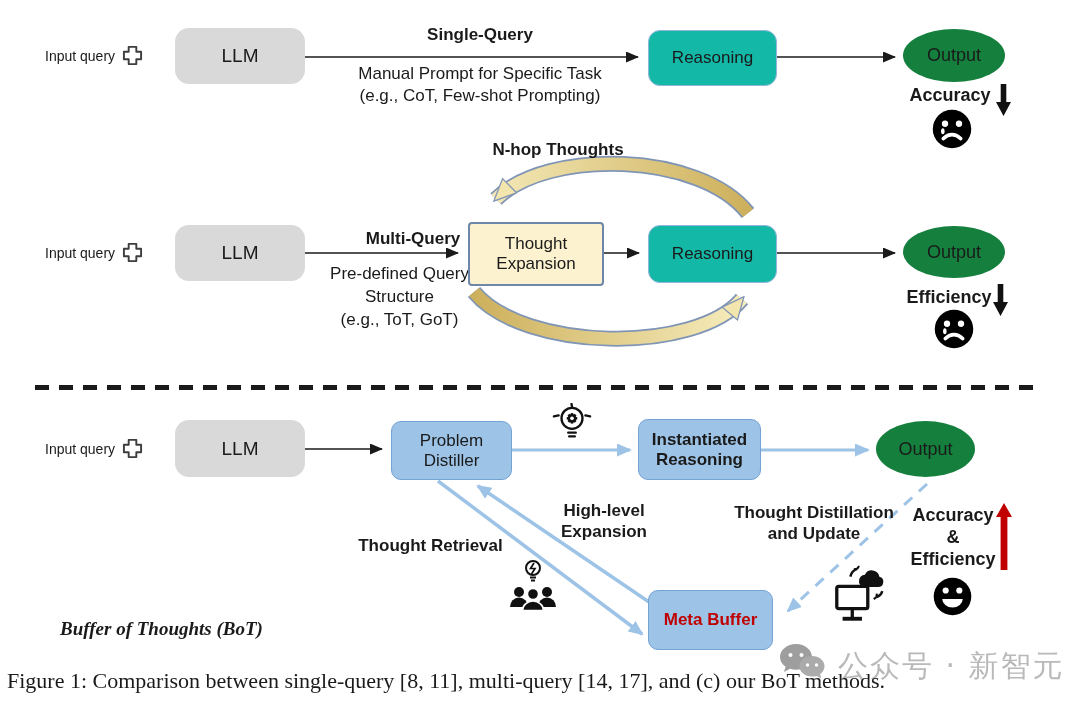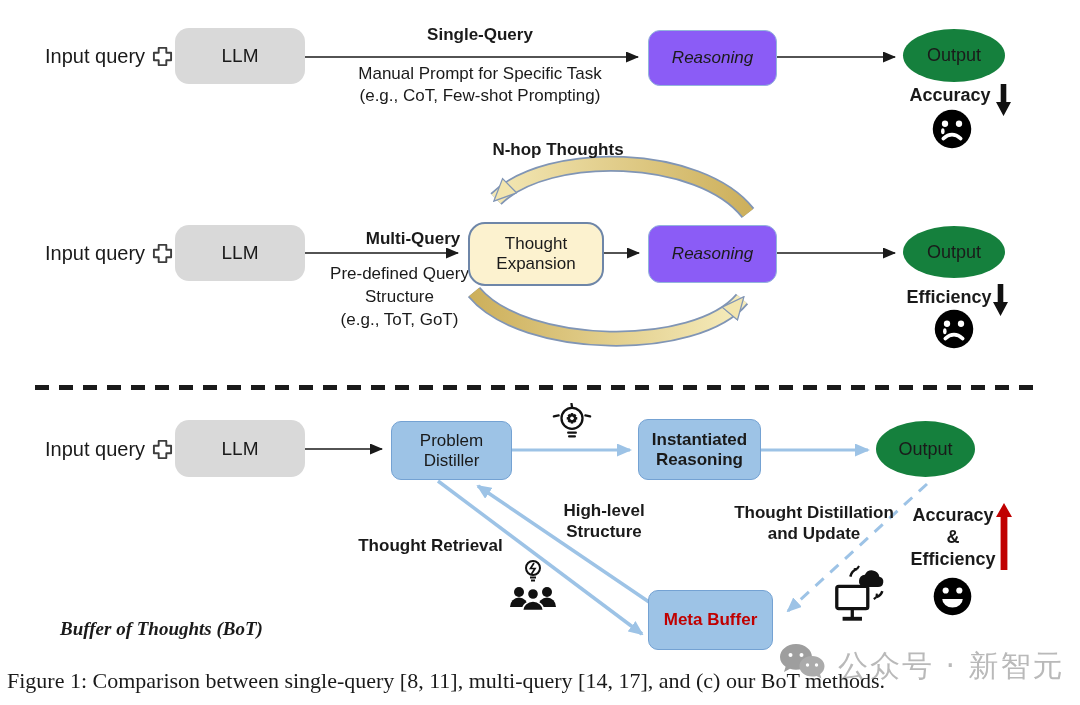--- a/index.html
+++ b/index.html
@@ -3,27 +3,27 @@
 <meta charset="utf-8">
 <style>
   html,body{margin:0;padding:0;background:#ffffff;}
   #stage{position:relative;width:1080px;height:705px;background:#ffffff;overflow:hidden;
          font-family:"Liberation Sans","DejaVu Sans",sans-serif;color:#1a1a1a;}
   .abs{position:absolute;}
   .box{position:absolute;display:flex;align-items:center;justify-content:center;
        text-align:center;font-size:17px;line-height:20px;border-radius:12px;}
   .grey{background:#D9D9D9;border-radius:14px;font-size:19px;align-items:center;}
   .yellow{background:#FCF2CF;border:2px solid #6E86A8;}
-  .yellow-light{background:#8b5cf6;border:1.5px solid #93B5DC;font-style:italic;}
+  .yellow-light{background:#14b8a6;border:1.5px solid #93B5DC;}
   .blue{background:#9DC3E6;border:1.5px solid #74A2D3;border-radius:10px;}
   .ellipse{position:absolute;background:#15803d;border-radius:50%;display:flex;
            align-items:center;justify-content:center;font-size:18px;}
   .lbl{position:absolute;font-weight:bold;font-size:17px;text-align:center;line-height:21px;}
   .sub{position:absolute;font-size:17px;text-align:center;line-height:22px;}
-  .inputq{position:absolute;display:flex;align-items:center;gap:7px;font-size:20px;}
+  .inputq{position:absolute;display:flex;align-items:center;gap:7px;font-size:14px;}
   .bold{font-weight:bold;}
   .red-text{color:#C00000;font-weight:bold;text-align:center;}
   .serif-title{position:absolute;font-family:"Liberation Serif","DejaVu Serif",serif;
                font-weight:bold;font-style:italic;font-size:19px;}
   .caption{position:absolute;font-family:"Liberation Serif","DejaVu Serif",serif;
            font-size:22px;white-space:nowrap;}
   .watermark-text{position:absolute;font-family:"DejaVu Sans",sans-serif;font-size:30px;
                   color:#b9b9b9;letter-spacing:2px;white-space:nowrap;}
   .divider{position:absolute;left:35px;top:385px;width:1003px;height:4.5px;
            background:repeating-linear-gradient(90deg,#1a1a1a 0 14px,transparent 14px 24px);}
@@ -114,21 +114,21 @@
       <path d="M7 2h8v5h5v8h-5v5H7v-5H2V7h5z" fill="#fff" stroke="#3d3d3d" stroke-width="2" stroke-linejoin="round"></path>
     </svg>
   </div>
   <div class="box grey" style="left:175px;top:225px;width:130px;height:56px;">
       <span>LLM</span>
     </div>
   <div class="lbl" style="left:306px;top:228px;width:150px;padding-left:32px;">Multi-Query</div>
   <div class="sub" style="left:312px;top:263px;width:175px;">Pre-defined Query</div>
   <div class="sub" style="left:312px;top:286px;width:175px;">Structure</div>
   <div class="sub" style="left:312px;top:309px;width:175px;">(e.g., ToT, GoT)</div>
-  <div class="box yellow" style="left:468px;top:222px;width:132px;height:60px;border-radius:17px;">
+  <div class="box yellow" style="left:468px;top:222px;width:132px;height:60px;border-radius:4px;">
     <span style="width:100px;">Thought Expansion</span>
     </div>
   <div class="box yellow-light" style="left:648px;top:225px;width:127px;height:56px;">
       <span>Reasoning</span>
     </div>
   <div class="ellipse" style="left:903px;top:226px;width:102px;height:52px;">
       <span>Output</span>
     </div>
   <div class="lbl" style="left:903px;top:287px;width:92px;font-size:18px;">Efficiency</div>
   <svg class="abs" style="left:993px;top:284px;" width="15" height="32" viewBox="0 0 15 32">
@@ -176,21 +176,21 @@
       <circle cx="22" cy="16" r="1.9" fill="#fff"></circle>
   </svg>
 
   <div class="box blue bold" style="left:638px;top:419px;width:121px;height:59px;">
     <span style="width:105px;">Instantiated Reasoning</span>
     </div>
   <div class="ellipse" style="left:876px;top:421px;width:99px;height:56px;">
       <span>Output</span>
     </div>
 
-  <div class="lbl" style="left:539px;top:500px;width:130px;">High-level Structure</div>
+  <div class="lbl" style="left:539px;top:500px;width:130px;">High-level Expansion</div>
   <div class="lbl" style="left:733px;top:502px;width:162px;">Thought Distillation and Update</div>
   <div class="lbl" style="left:358px;top:535px;width:145px;">Thought Retrieval</div>
 
   <svg class="abs" style="left:508px;top:558px;" width="50" height="58" viewBox="0 0 50 58">
     <circle cx="25" cy="10" r="7" fill="none" stroke="#111" stroke-width="2"></circle>
     <path d="M26 5l-3.5 5.5h4.5L23.5 16" fill="none" stroke="#111" stroke-width="1.7"></path>
     <line x1="22" y1="19.5" x2="28" y2="19.5" stroke="#111" stroke-width="2"></line>
     <line x1="23" y1="22.5" x2="27" y2="22.5" stroke="#111" stroke-width="2"></line>
     <circle cx="11" cy="34" r="5" fill="#111"></circle>
     <path d="M2 49a9 9.5 0 0 1 18 0z" fill="#111"></path>

